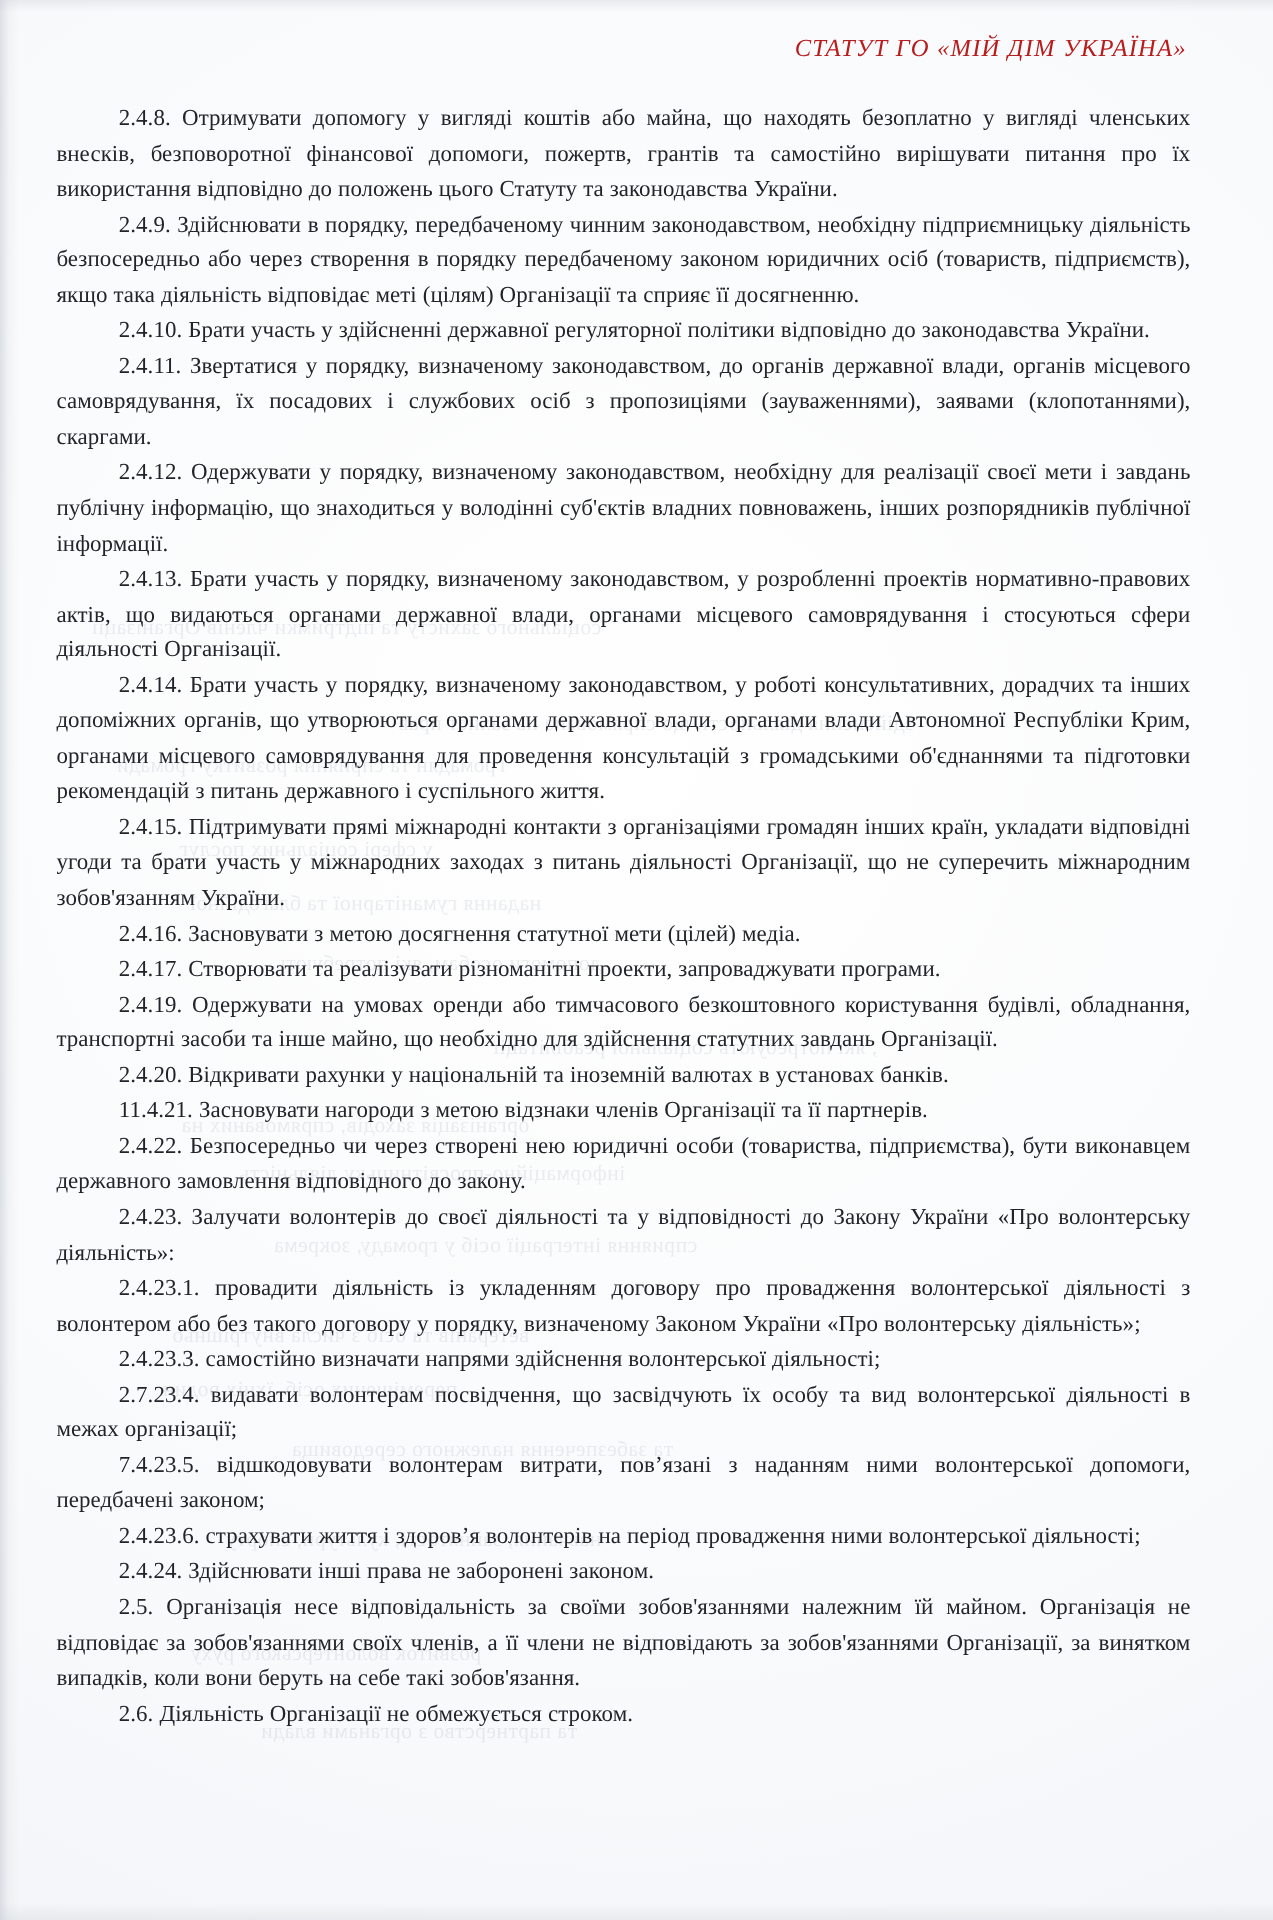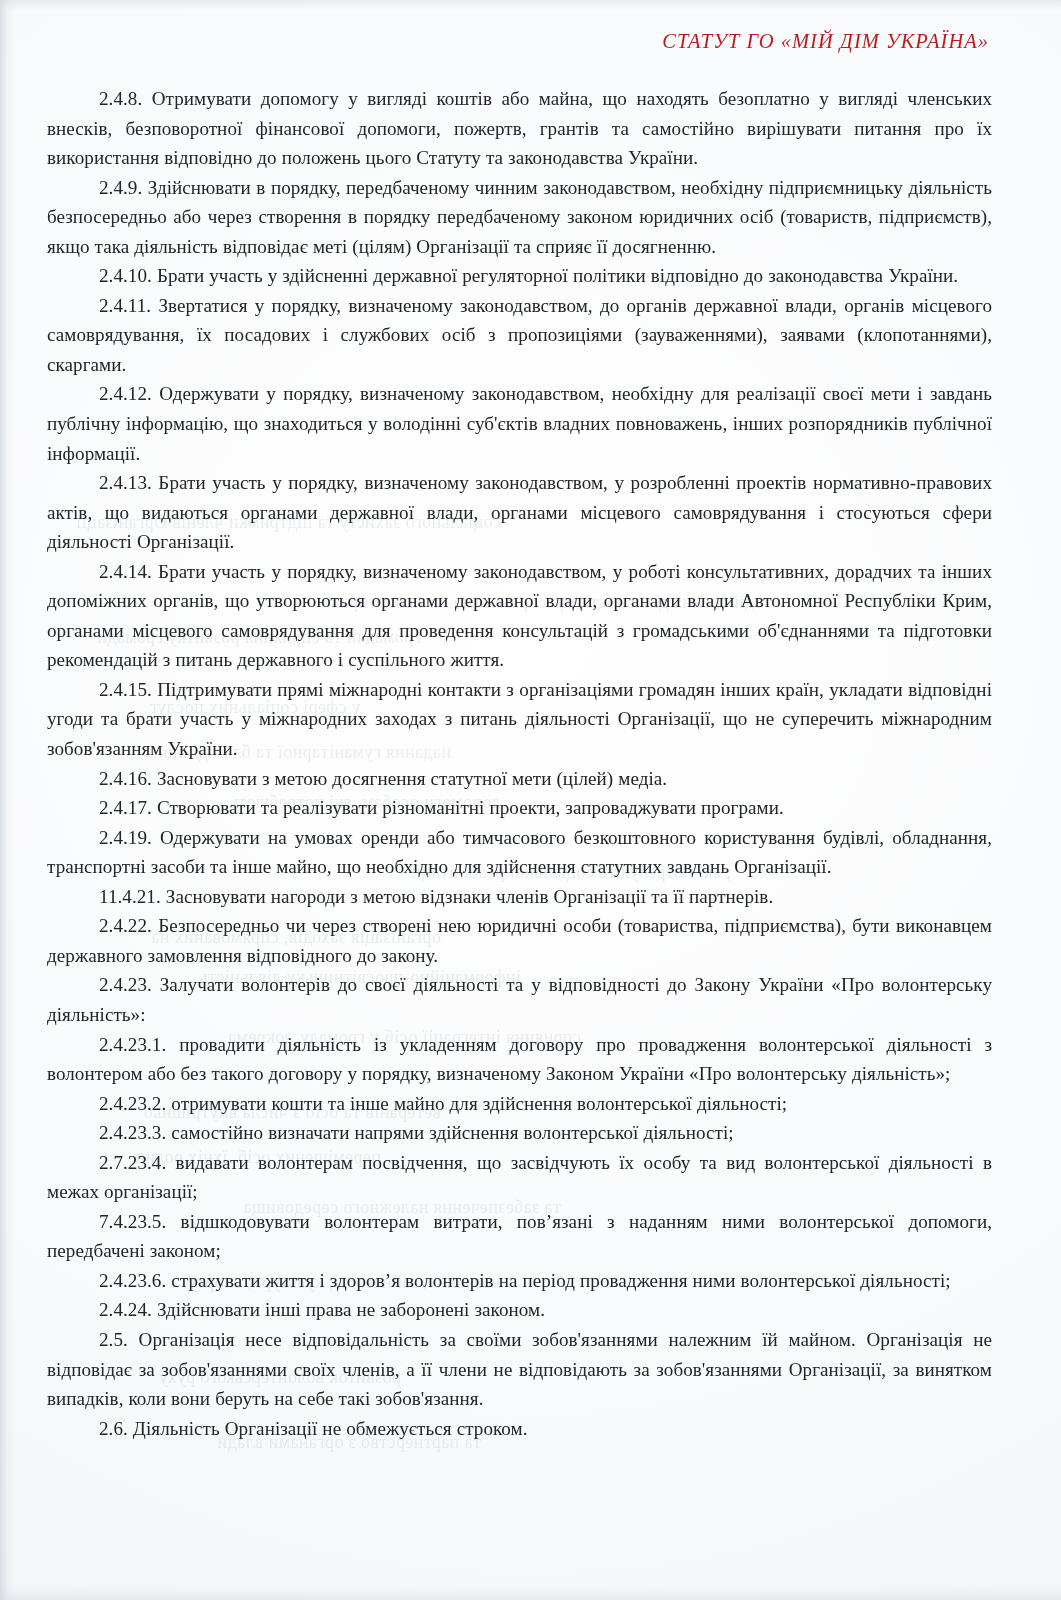--- a/index.html
+++ b/index.html
@@ -161,25 +161,25 @@
         <p class="para">2.4.9. Здійснювати в порядку, передбаченому чинним законодавством, необхідну підприємницьку діяльність безпосередньо або через створення в порядку передбаченому законом юридичних осіб (товариств, підприємств), якщо така діяльність відповідає меті (цілям) Організації та сприяє її досягненню.</p>
         <p class="para last-line-left">2.4.10. Брати участь у здійсненні державної регуляторної політики відповідно до законодавства України.</p>
         <p class="para">2.4.11. Звертатися у порядку, визначеному законодавством, до органів державної влади, органів місцевого самоврядування, їх посадових і службових осіб з пропозиціями (зауваженнями), заявами (клопотаннями), скаргами.</p>
         <p class="para">2.4.12. Одержувати у порядку, визначеному законодавством, необхідну для реалізації своєї мети і завдань публічну інформацію, що знаходиться у володінні суб'єктів владних повноважень, інших розпорядників публічної інформації.</p>
         <p class="para">2.4.13. Брати участь у порядку, визначеному законодавством, у розробленні проектів нормативно-правових актів, що видаються органами державної влади, органами місцевого самоврядування і стосуються сфери діяльності Організації.</p>
         <p class="para">2.4.14. Брати участь у порядку, визначеному законодавством, у роботі консультативних, дорадчих та інших допоміжних органів, що утворюються органами державної влади, органами влади Автономної Республіки Крим, органами місцевого самоврядування для проведення консультацій з громадськими об'єднаннями та підготовки рекомендацій з питань державного і суспільного життя.</p>
         <p class="para">2.4.15. Підтримувати прямі міжнародні контакти з організаціями громадян інших країн, укладати відповідні угоди та брати участь у міжнародних заходах з питань діяльності Організації, що не суперечить міжнародним зобов'язанням України.</p>
         <p class="para last-line-left">2.4.16. Засновувати з метою досягнення статутної мети (цілей) медіа.</p>
         <p class="para last-line-left">2.4.17. Створювати та реалізувати різноманітні проекти, запроваджувати програми.</p>
         <p class="para">2.4.19. Одержувати на умовах оренди або тимчасового безкоштовного користування будівлі, обладнання, транспортні засоби та інше майно, що необхідно для здійснення статутних завдань Організації.</p>
+        <p class="para last-line-left">2.4.20. Відкривати рахунки у національній та іноземній валютах в установах банків.</p>
         <p class="para last-line-left">11.4.21.  Засновувати нагороди з метою відзнаки членів Організації та її партнерів.</p>
         <p class="para">2.4.22.  Безпосередньо чи через створені нею юридичні особи (товариства, підприємства), бути виконавцем державного замовлення відповідного до закону.</p>
         <p class="para">2.4.23. Залучати волонтерів до своєї діяльності та у відповідності до Закону України «Про волонтерську діяльність»:</p>
         <p class="para">2.4.23.1. провадити діяльність із укладенням договору про провадження волонтерської діяльності з волонтером або без такого договору у порядку, визначеному Законом України «Про волонтерську діяльність»;</p>
-        <p class="para last-line-left">2.4.23.2. отримувати кошти та інше майно для здійснення волонтерської діяльності;</p>
         <p class="para last-line-left">2.4.23.3. самостійно визначати напрями здійснення волонтерської діяльності;</p>
         <p class="para">2.7.23.4. видавати волонтерам посвідчення, що засвідчують їх особу та вид волонтерської діяльності в межах організації;</p>
         <p class="para">7.4.23.5. відшкодовувати волонтерам витрати, пов’язані з наданням ними волонтерської допомоги, передбачені законом;</p>
         <p class="para last-line-left">2.4.23.6. страхувати життя і здоров’я волонтерів на період провадження ними волонтерської діяльності;</p>
         <p class="para last-line-left">2.4.24. Здійснювати інші права не заборонені законом.</p>
         <p class="para">2.5. Організація несе  відповідальність за своїми зобов'язаннями належним їй майном. Організація не відповідає за зобов'язаннями своїх членів, а її члени не відповідають за зобов'язаннями Організації, за винятком випадків, коли вони беруть на себе такі зобов'язання.</p>
         <p class="para last-line-left">2.6. Діяльність Організації не обмежується строком.</p>
       </div>
 
   </div>

